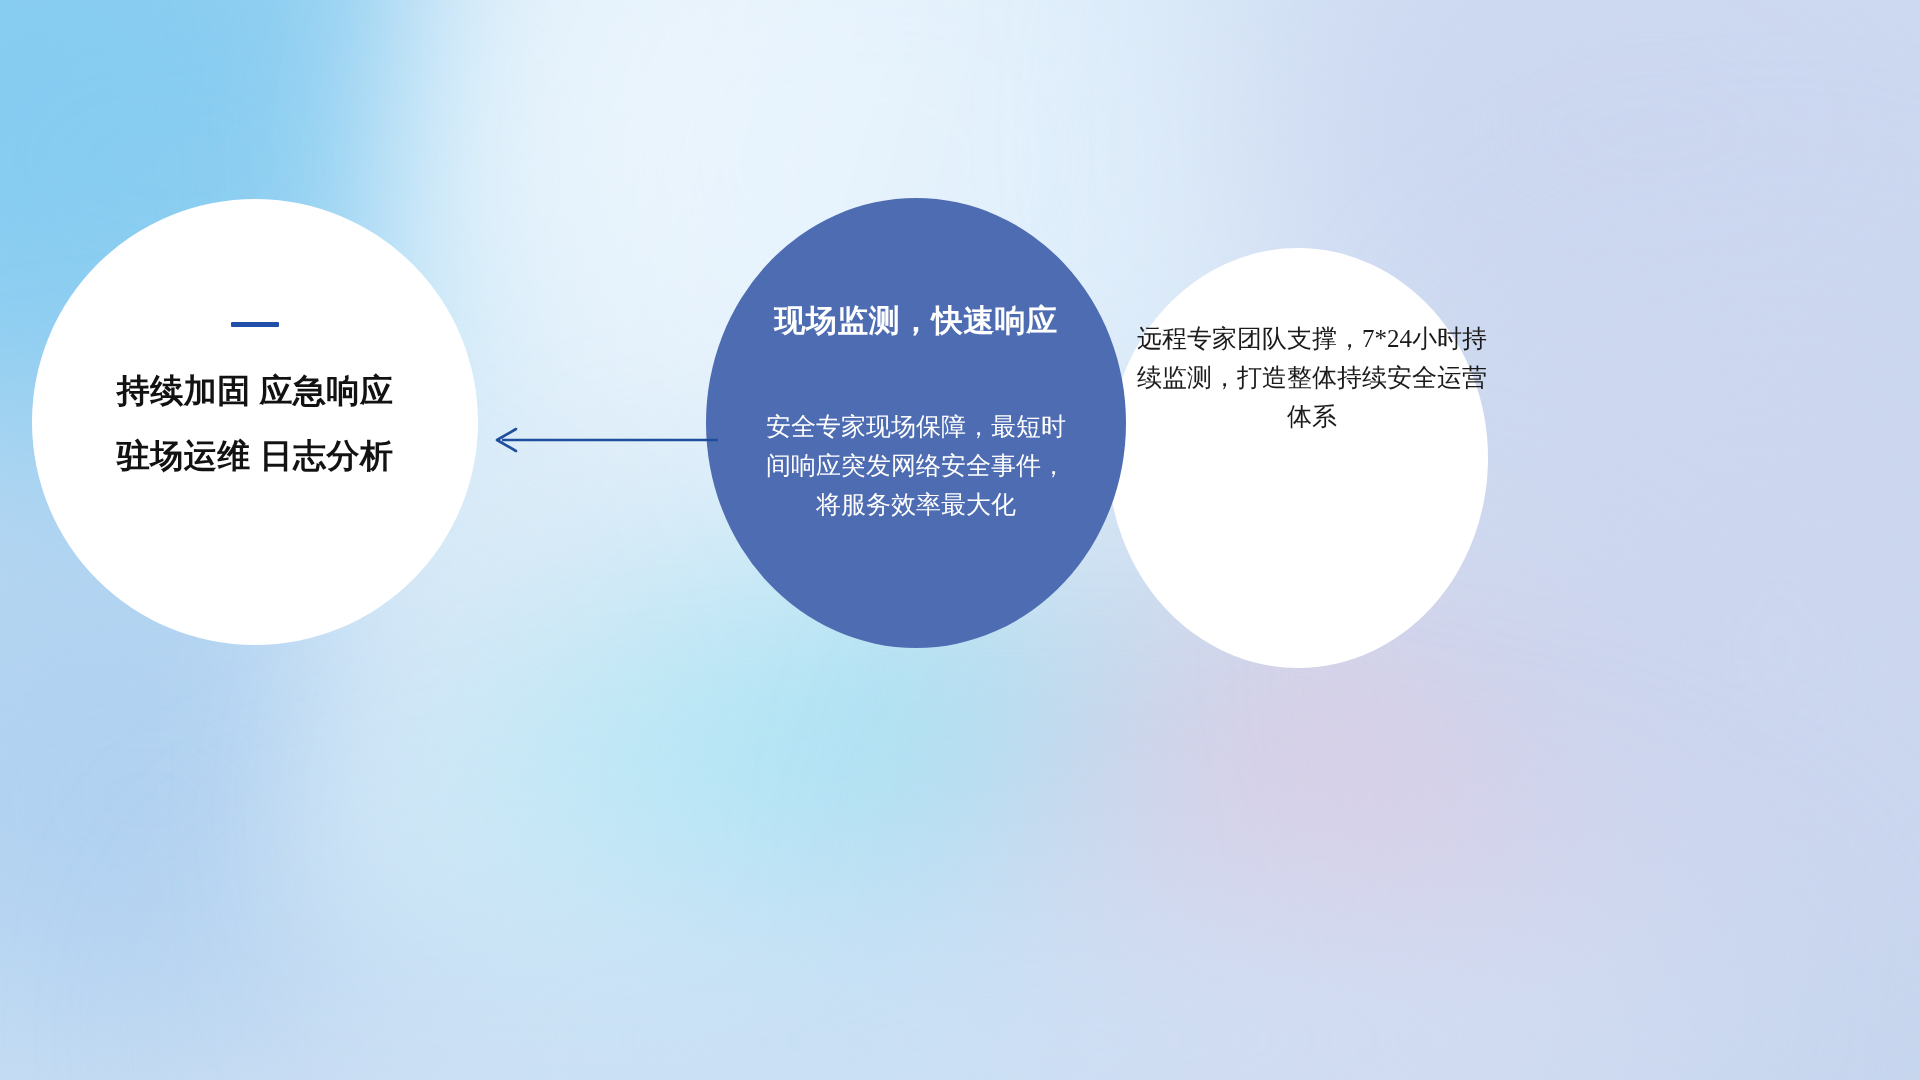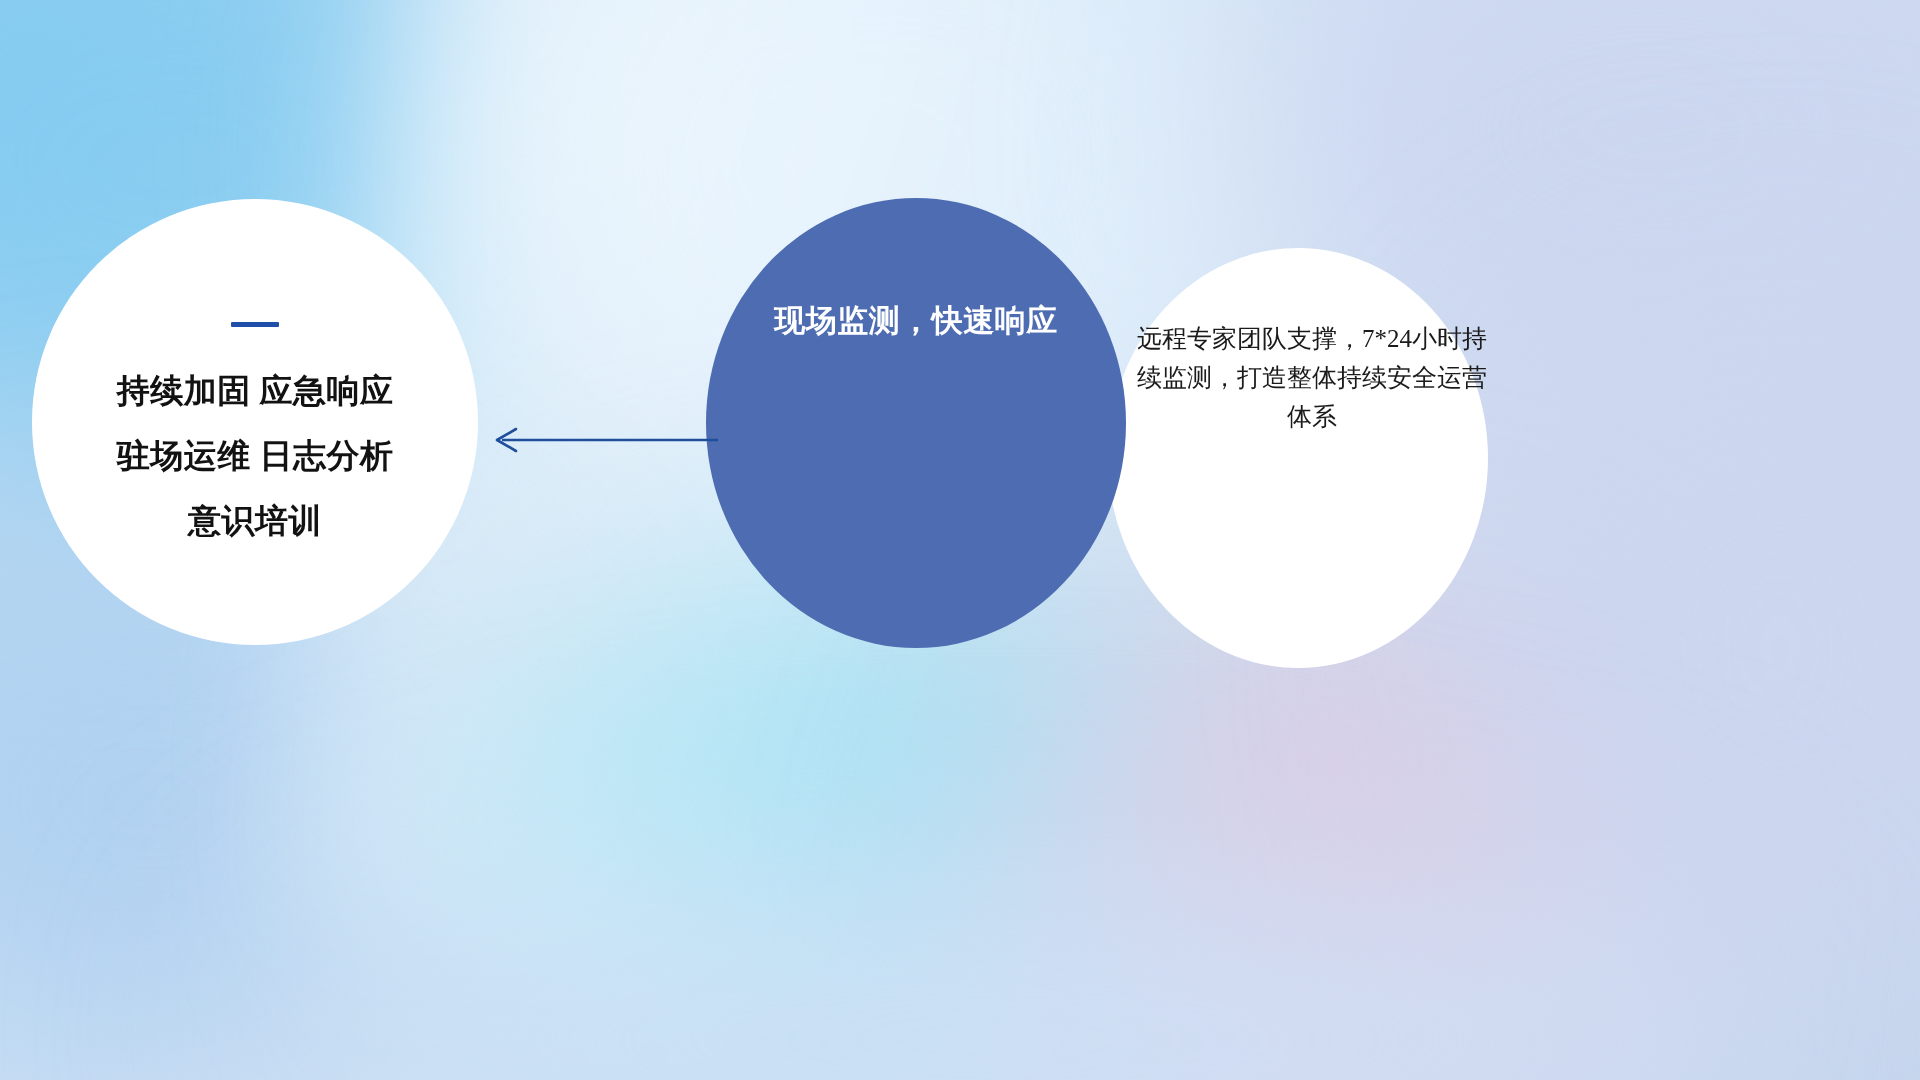--- a/index.html
+++ b/index.html
@@ -90,30 +90,30 @@
   <div class="bg-glow glow-pink"></div>
   <div class="bg-glow glow-lav-right"></div>
   <div class="bg-glow glow-soft-bot"></div>
   <div class="bg-sheen"></div>
 
   <div class="circle" id="circle-left">
     <div class="dash"></div>
     <div class="left-lines">
       <div class="left-line">持续加固    应急响应</div>
       <div class="left-line">驻场运维    日志分析</div>
-      <div class="left-line">意识培训</div>
     </div>
   </div>
 
   <div class="circle" id="circle-right">
     <div class="body">远程专家团队支撑，7*24小时持续监测，打造整体持续安全运营体系</div>
   </div>
 
   <div class="circle" id="circle-mid">
     <div class="head">现场监测，快速响应</div>
+    <div class="body">安全专家现场保障，最短时间响应突发网络安全事件，将服务效率最大化</div>
   </div>
 
   <svg id="arrow" viewBox="0 0 240 44">
     <line x1="238" y1="22" x2="22" y2="22" stroke="#1f4f9c" stroke-width="2.6"></line>
     <polyline points="36,11 17,22 36,33" fill="none" stroke="#1f4f9c" stroke-width="2.6" stroke-linecap="round" stroke-linejoin="round"></polyline>
   </svg>
 
 </div>
 
 </body></html>

